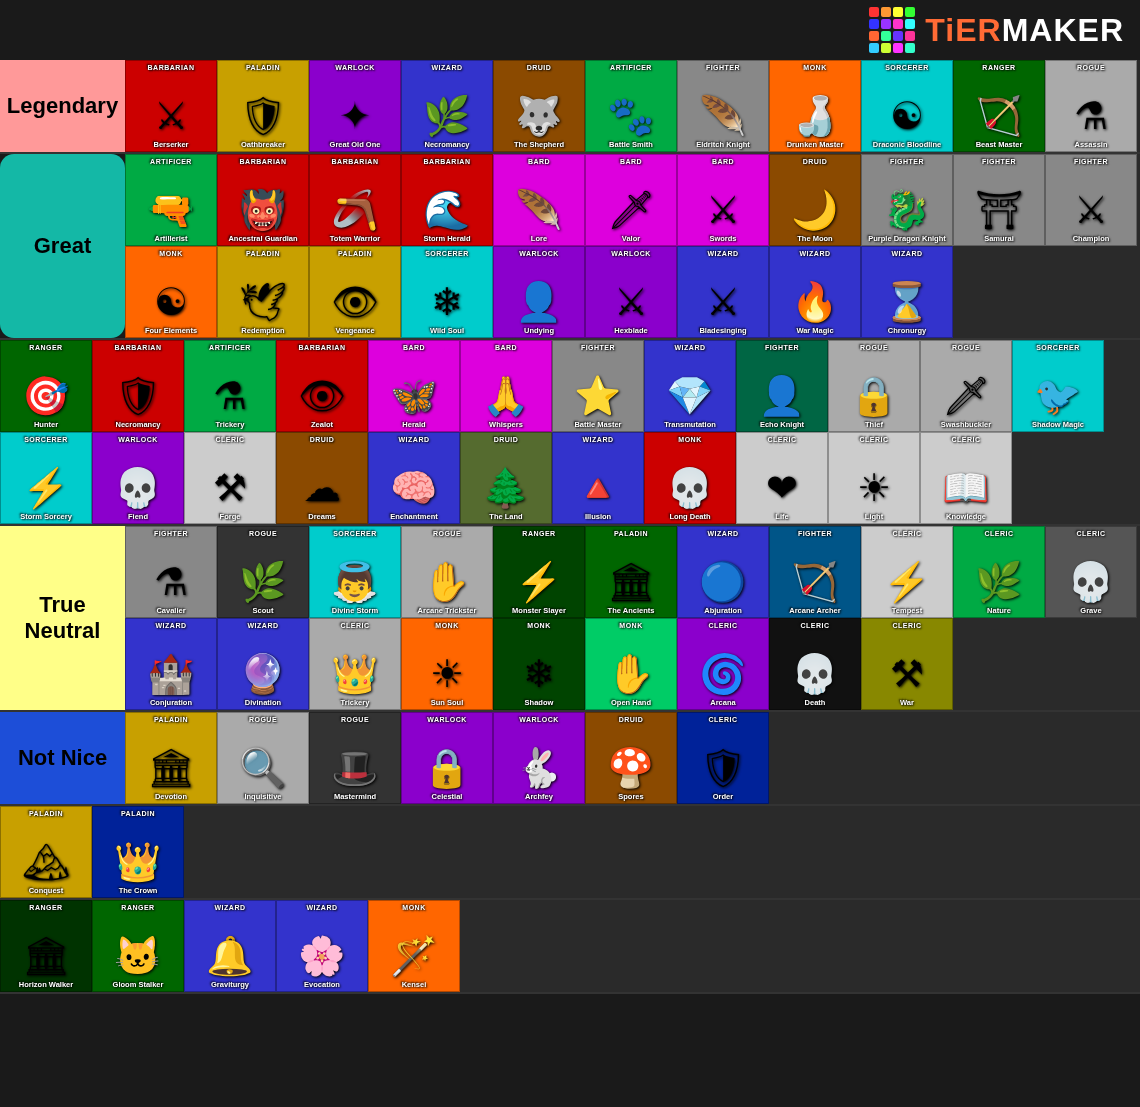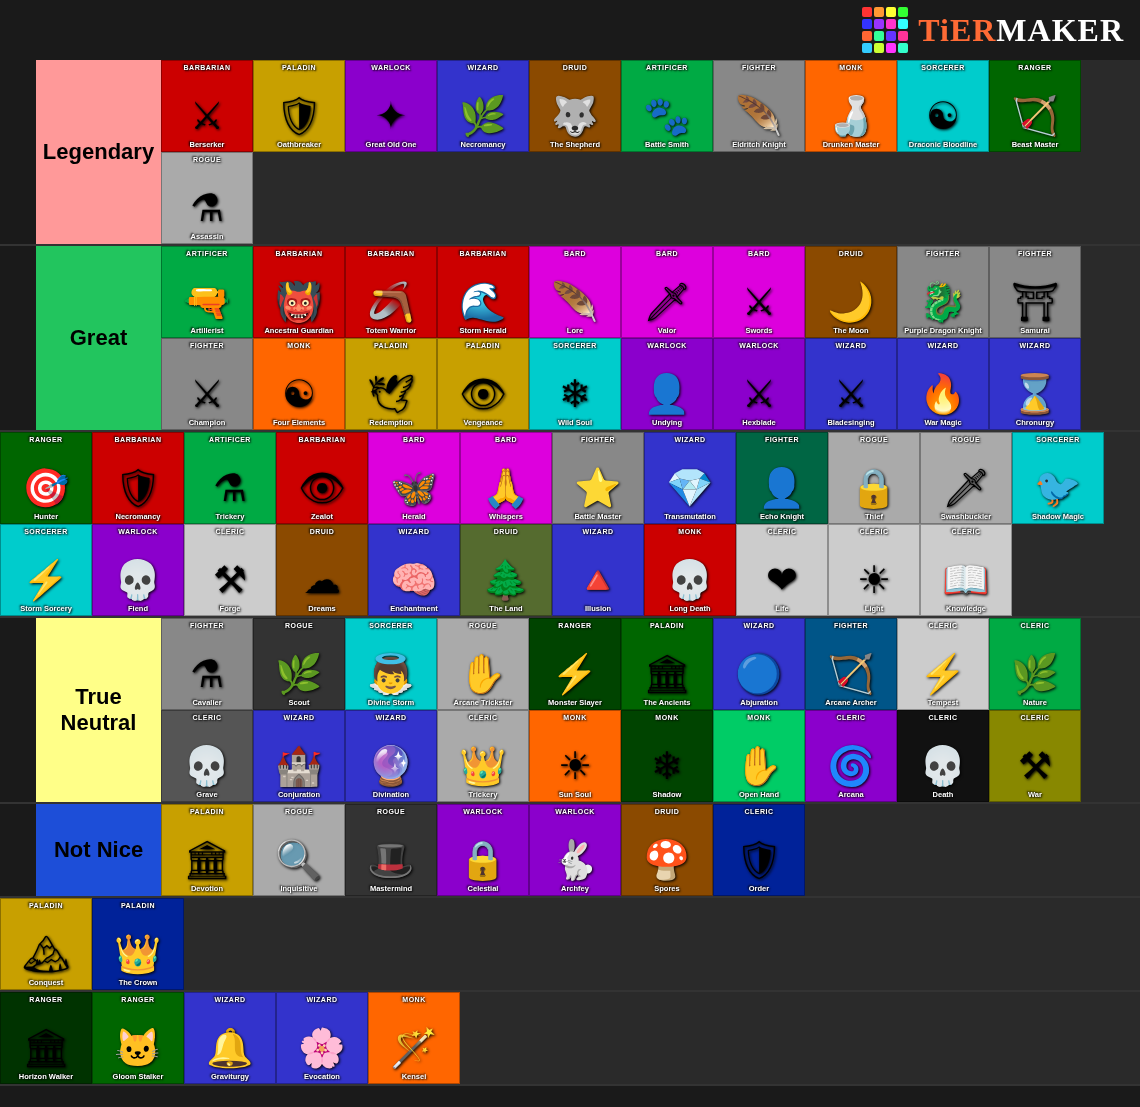--- a/index.html
+++ b/index.html
@@ -31,21 +31,20 @@
       width: 10px;
       height: 10px;
       border-radius: 2px;
     }
     
     .logo-text {
       font-size: 32px;
       font-weight: bold;
       color: white;
       letter-spacing: 1px;
-      font-family: Liberation Serif, serif;
     }
     
     .logo-text span { color: #ff6b35; }
     
     .tier-row {
       display: flex;
       min-height: 92px;
       border-bottom: 2px solid #333;
     }
     
@@ -54,21 +53,20 @@
       min-width: 125px;
       display: flex;
       align-items: center;
       justify-content: center;
       font-size: 22px;
       font-weight: bold;
       color: black;
       text-align: center;
       padding: 0;
       flex-shrink: 0;
-      margin-left: 36px;
     }
     
     .tier-items {
       display: flex;
       flex-wrap: wrap;
       flex: 1;
       background: #2a2a2a;
       align-content: flex-start;
     }
     
@@ -240,21 +238,21 @@
             <div class="card-name">Beast Master</div>
           </div>
           <div class="card bg-rogue">
             <div class="card-class">ROGUE</div>
             <div class="card-icon">⚗</div>
             <div class="card-name">Assassin</div>
           </div>
         </div>
       </div>
       <div class="tier-row">
-        <div class="tier-label" style="background-color: #22c55e;">Great</div>
+        <div class="tier-label" style="background-color: #14b8a6; border-radius: 14px;">Great</div>
         <div class="tier-items">
           <div class="card bg-artificer">
             <div class="card-class">ARTIFICER</div>
             <div class="card-icon">🔫</div>
             <div class="card-name">Artillerist</div>
           </div>
           <div class="card bg-barbarian">
             <div class="card-class">BARBARIAN</div>
             <div class="card-icon">👹</div>
             <div class="card-name">Ancestral Guardian</div>

